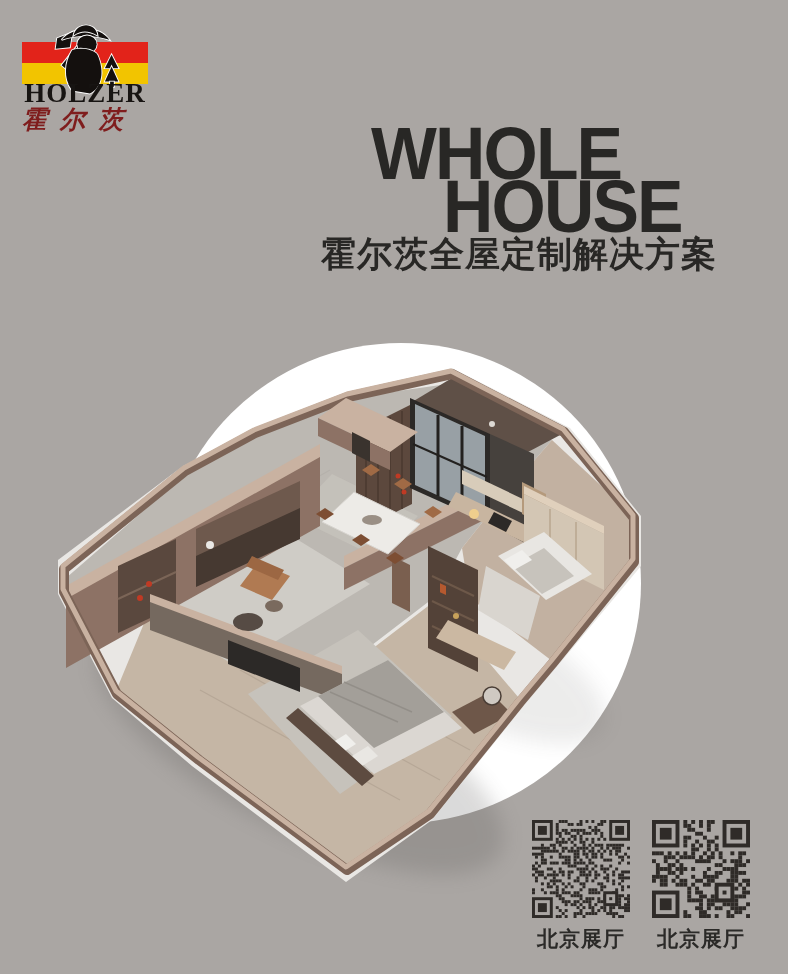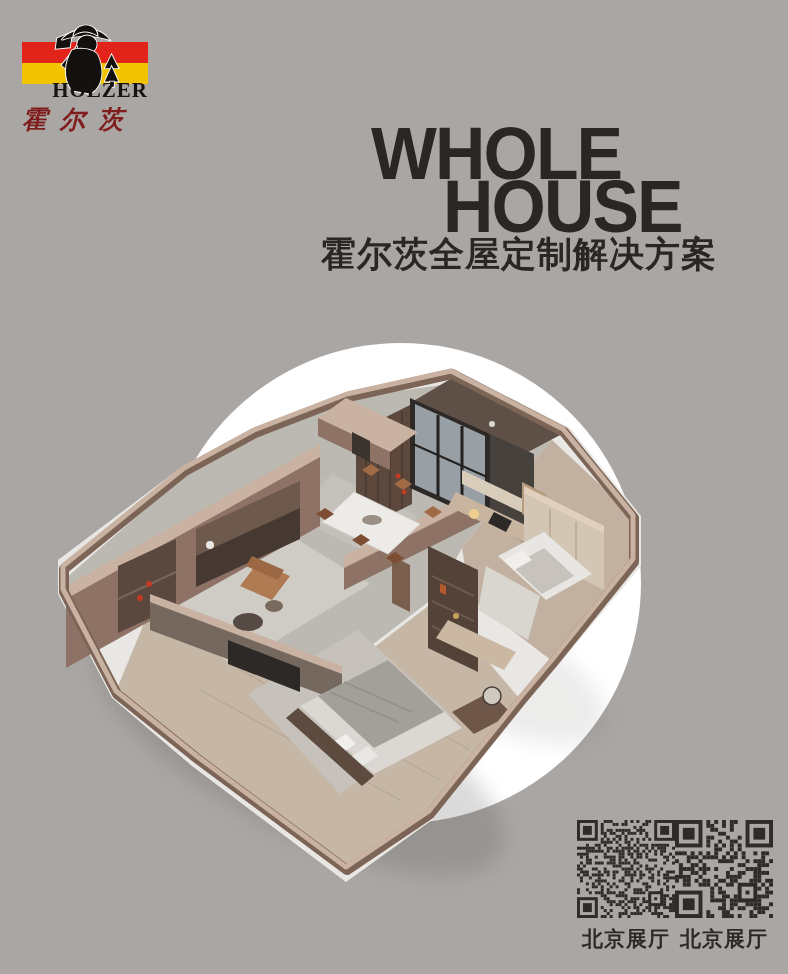--- a/index.html
+++ b/index.html
@@ -14,22 +14,22 @@
   
   .logo{position:absolute;left:22px;top:14px;width:126px;}
   .flag{position:absolute;left:0;top:28px;width:126px;height:42px;}
   .stripe{width:100%;height:21px;}
   .stripe.red{background:var(--brand_red,#e2231a);}
   .stripe.yellow{background:var(--brand_yellow,#f2c400);}
   .bear{position:absolute;left:24px;top:2px;width:76px;height:82px;}
   .brand{
     position:absolute;left:0;top:66px;width:126px;
     font-family:"Liberation Serif","DejaVu Serif",serif;
-    font-weight:bold;font-size:21px;line-height:1;
-    letter-spacing:1px;color:#171412;text-align:right;
+    font-weight:bold;font-size:27px;line-height:1;
+    letter-spacing:1px;color:#171412;text-align:center;
   }
   .brand-cn{
     position:absolute;left:0;top:92px;width:140px;
     font-weight:bold;font-size:25px;line-height:1.05;
     letter-spacing:13px;color:#7f1d1d;white-space:nowrap;font-style:italic;
   }
   
   .t-line{
     position:absolute;font-weight:bold;font-size:75px;line-height:1;
     letter-spacing:-2px;color:var(--ink,#282725);
@@ -38,21 +38,21 @@
   .t1{left:371px;top:116px;}
   .t2{left:443px;top:169px;}
   .subtitle{
     position:absolute;left:321px;top:236px;
     font-weight:bold;font-size:35px;line-height:1;
     letter-spacing:1px;color:var(--ink,#282725);white-space:nowrap;
   }
   
   .hero{position:absolute;left:0;top:0;width:788px;height:974px;}
   
-  .qr-row{position:absolute;left:532px;top:820px;display:flex;margin-left:45px;}
+  .qr-row{position:absolute;left:532px;top:820px;display:flex;gap:22px;}
   .qr-item{width:98px;display:flex;flex-direction:column;align-items:center;}
   .qr-item svg{width:98px;height:98px;display:block;}
   .qr-label{
     margin-top:7px;font-size:21px;font-weight:bold;letter-spacing:1px;
     color:#2b2a28;white-space:nowrap;
   }
 </style>
 </head>
 <body>
 

